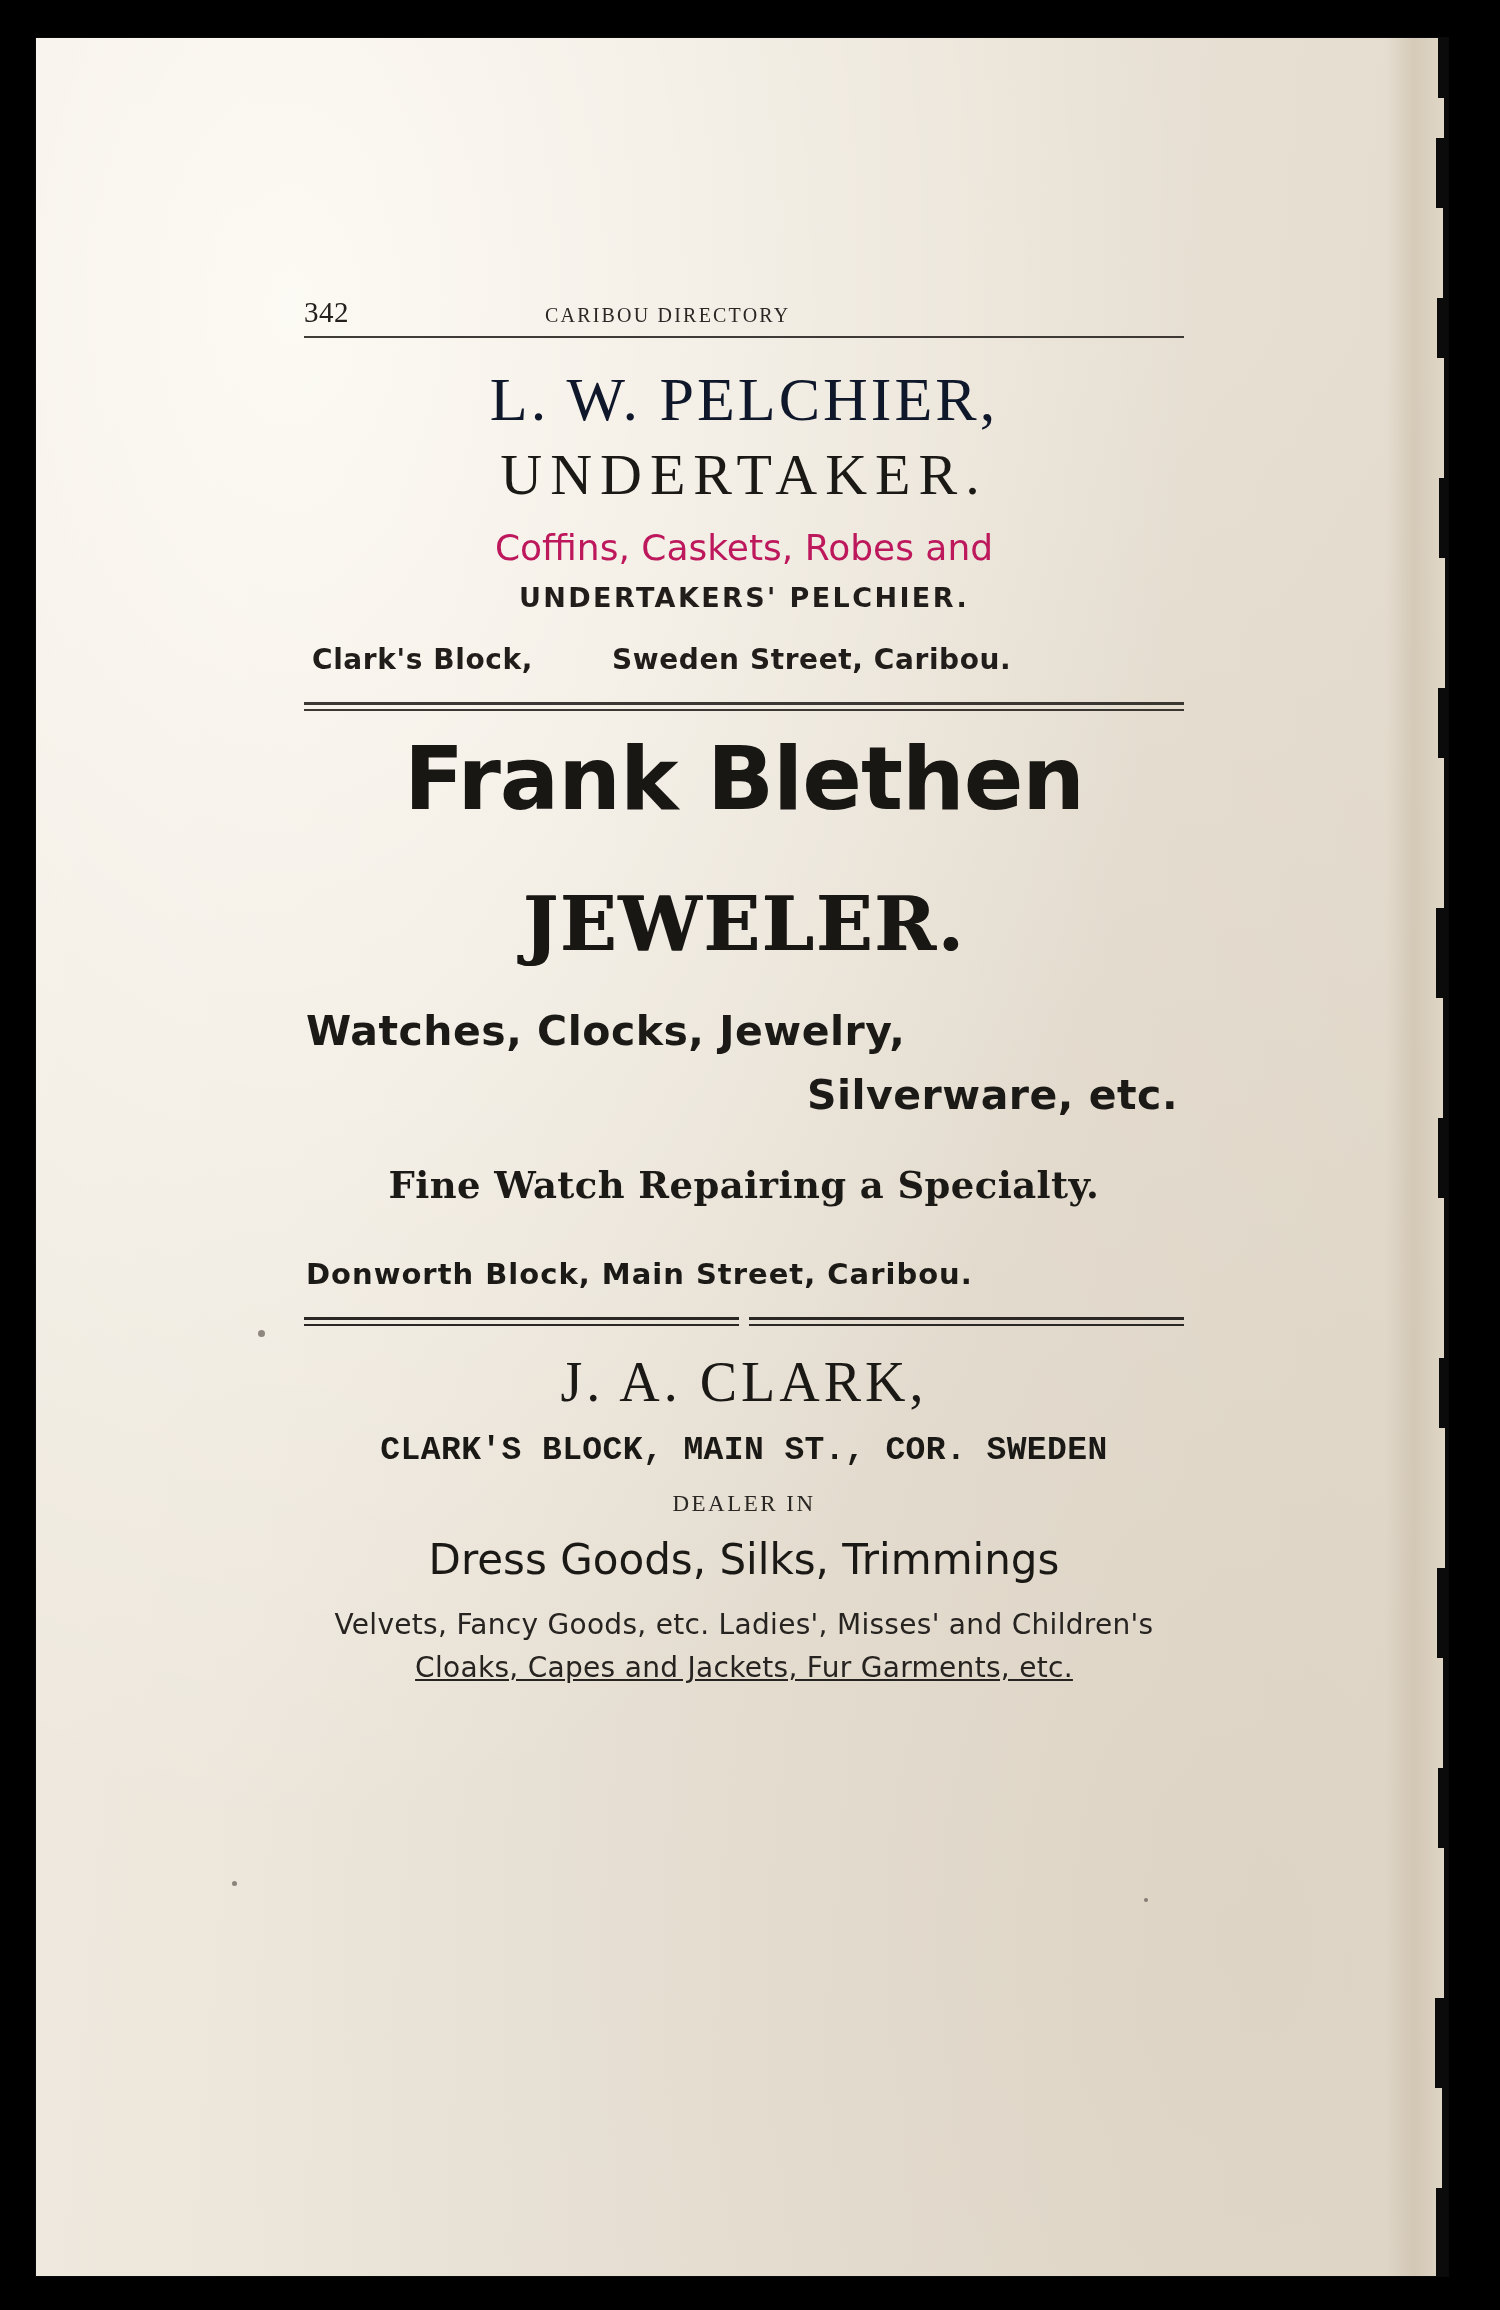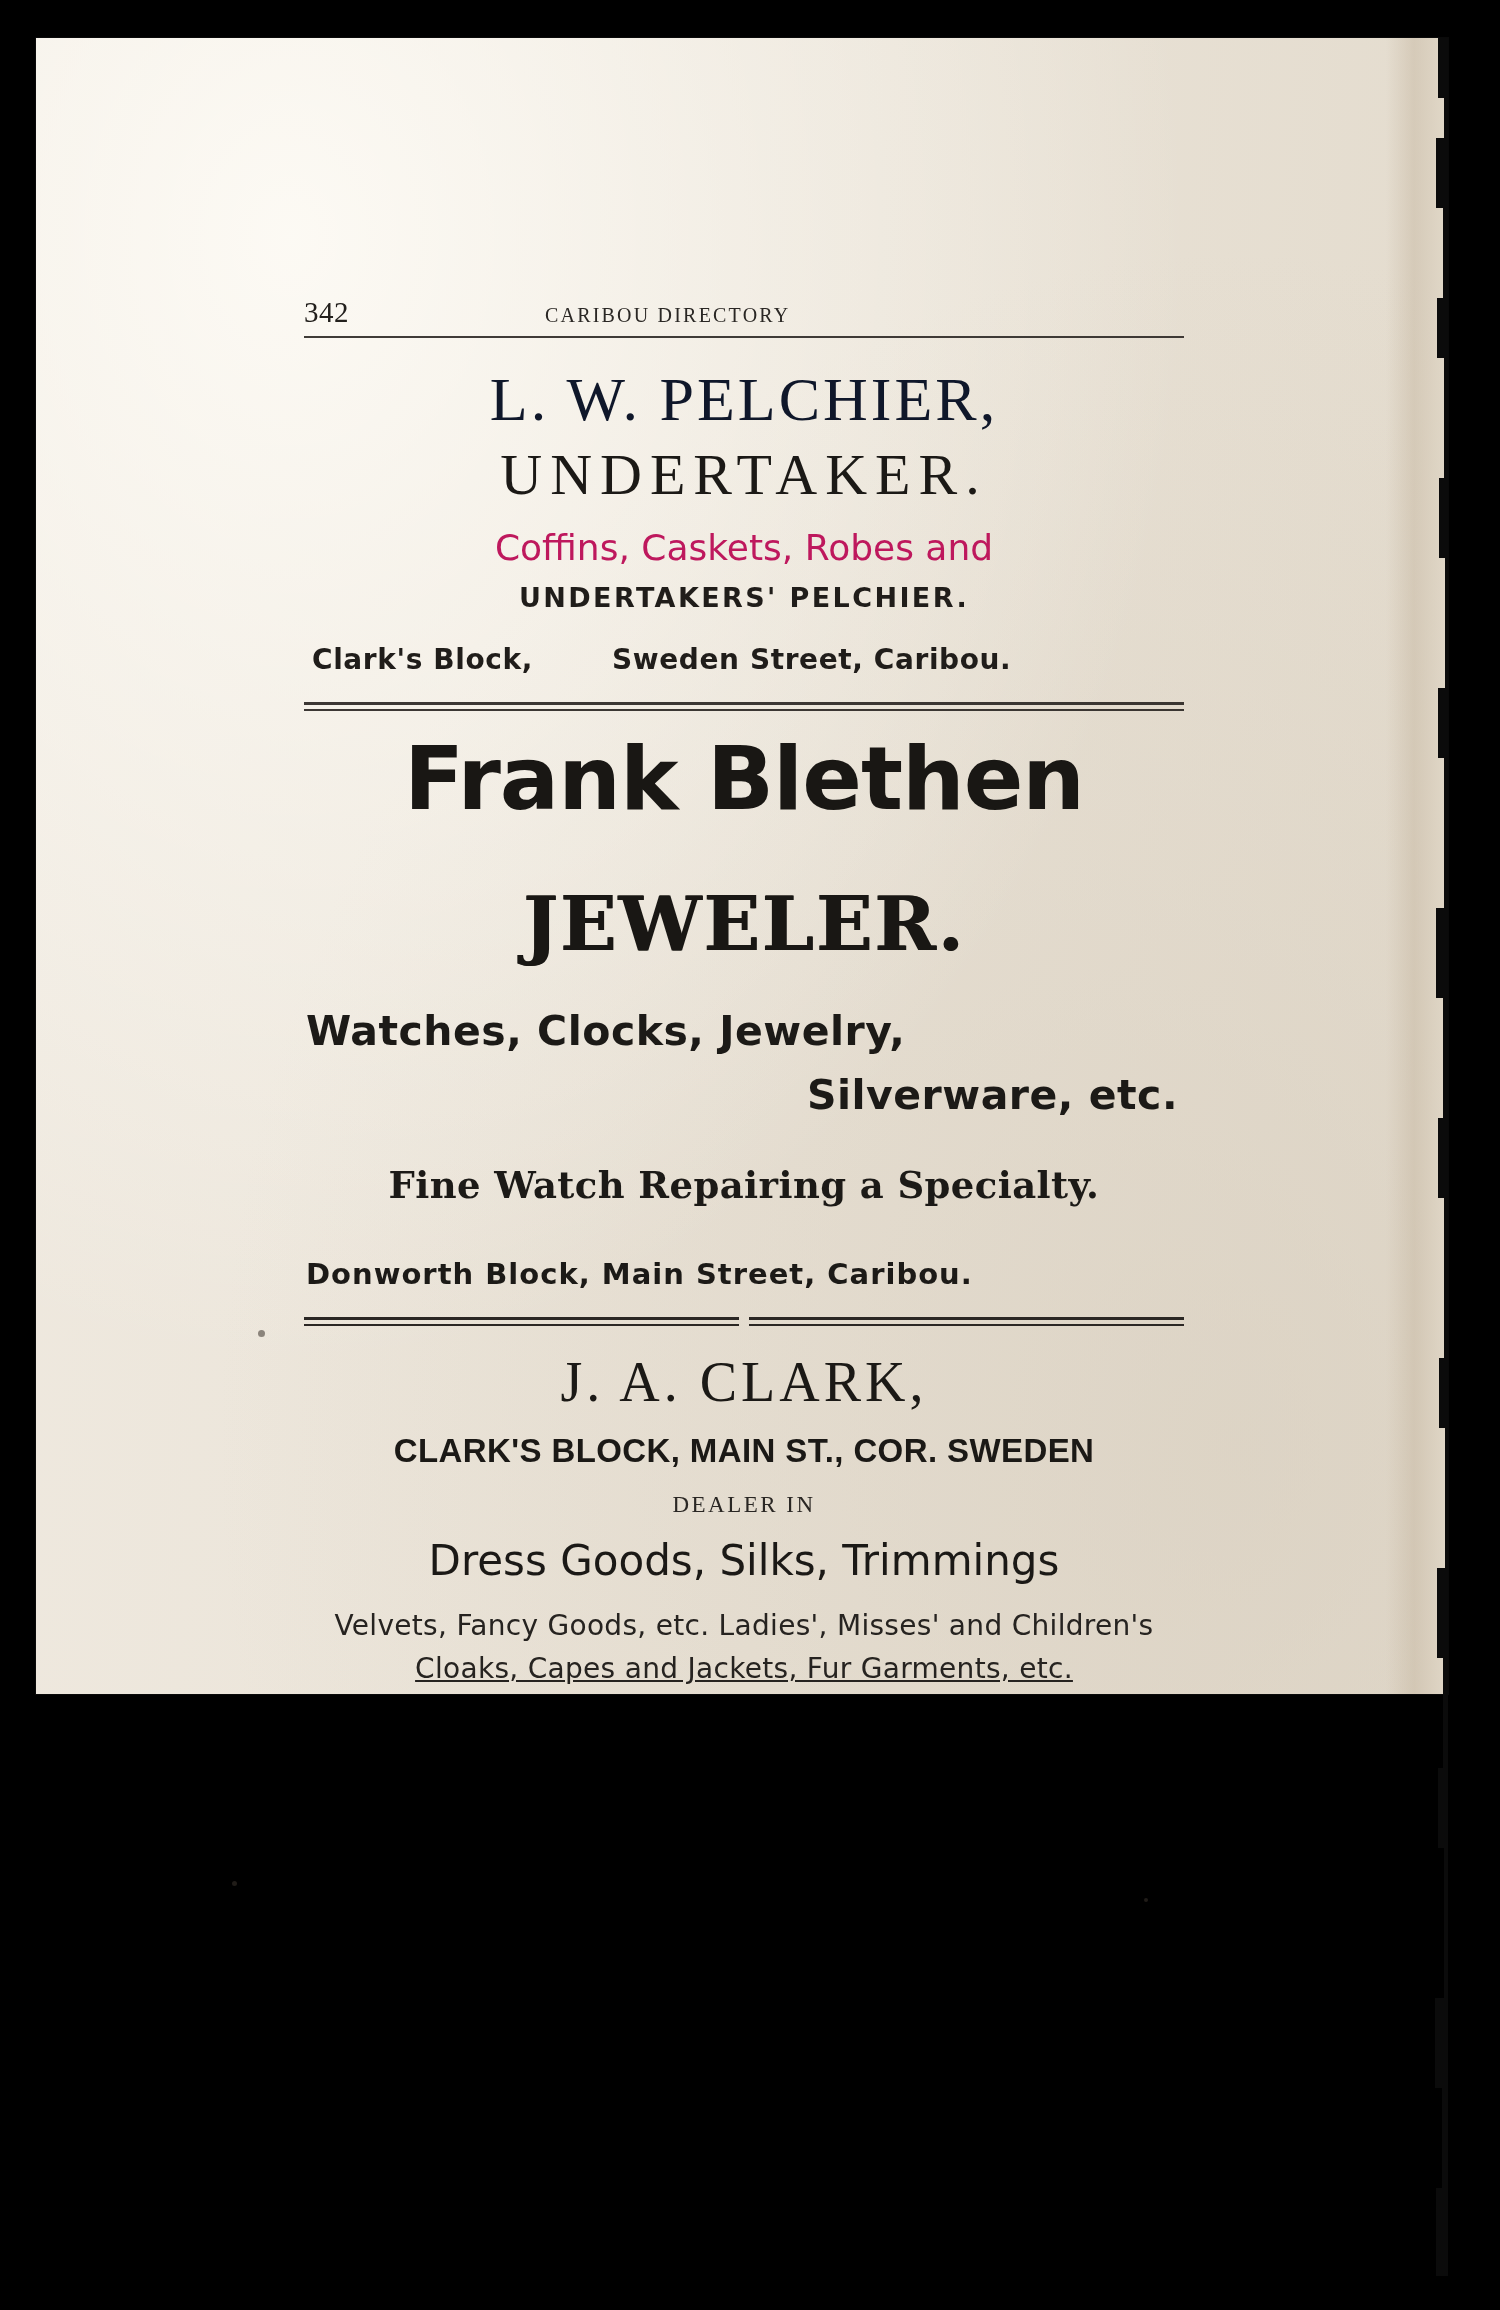--- a/index.html
+++ b/index.html
@@ -11,21 +11,21 @@
     width: 1500px;
     height: 2310px;
     overflow: hidden;
     font-family: "Liberation Serif", serif;
   }
   .scan {
     position: absolute;
     left: 36px;
     top: 38px;
     width: 1412px;
-    height: 1656px;
+    height: 2238px;
     background: #ece6dc;
     box-shadow: 0 0 0 1px #0a0a0a;
   }
   
   .paper-tint {
     position: absolute;
     inset: 0;
     background:
       radial-gradient(ellipse at 18% 12%, rgba(255,253,248,0.85) 0%, rgba(255,253,248,0) 55%),
       radial-gradient(ellipse at 85% 85%, rgba(214,204,188,0.55) 0%, rgba(214,204,188,0) 60%),
@@ -218,21 +218,21 @@
 
   
   .c-name {
     font-family: "Liberation Serif", serif;
     font-size: 56px;
     letter-spacing: 4px;
     margin-top: 24px;
     color: #1b1916;
   }
   .c-addr {
-    font-family: Liberation Sans, sans-serif;
+    font-family: Liberation Mono, monospace;
     font-weight: 700;
     font-size: 33px;
     letter-spacing: 0.4px;
     margin-top: 18px;
     color: #1b1916;
   }
   .c-dealer {
     font-family: "Liberation Serif", serif;
     font-size: 23px;
     letter-spacing: 2.5px;

